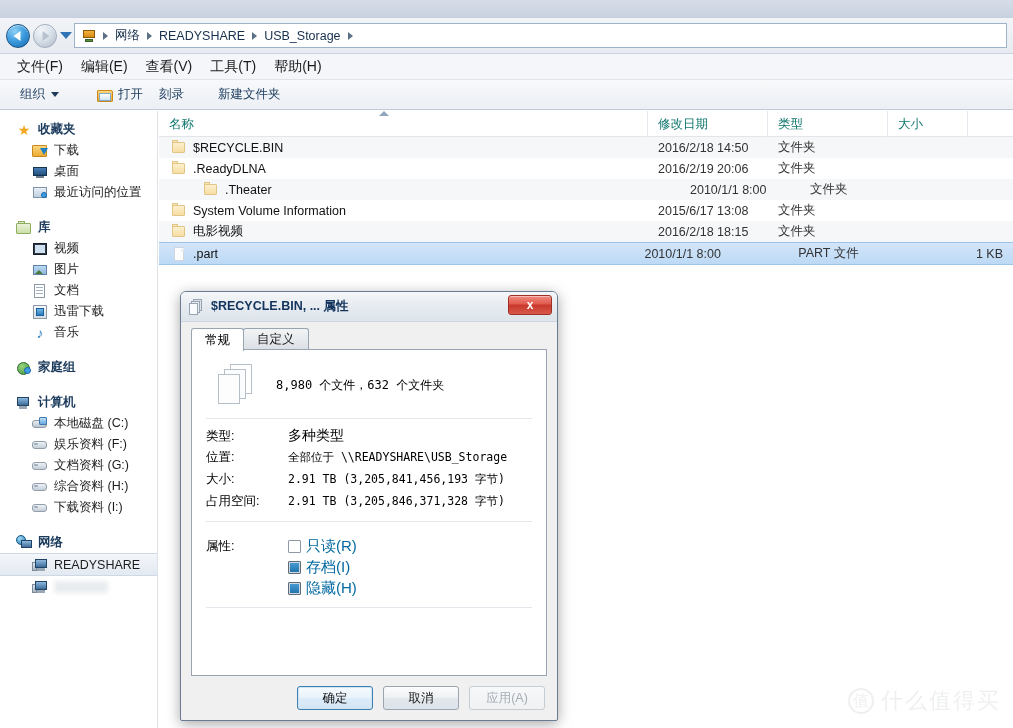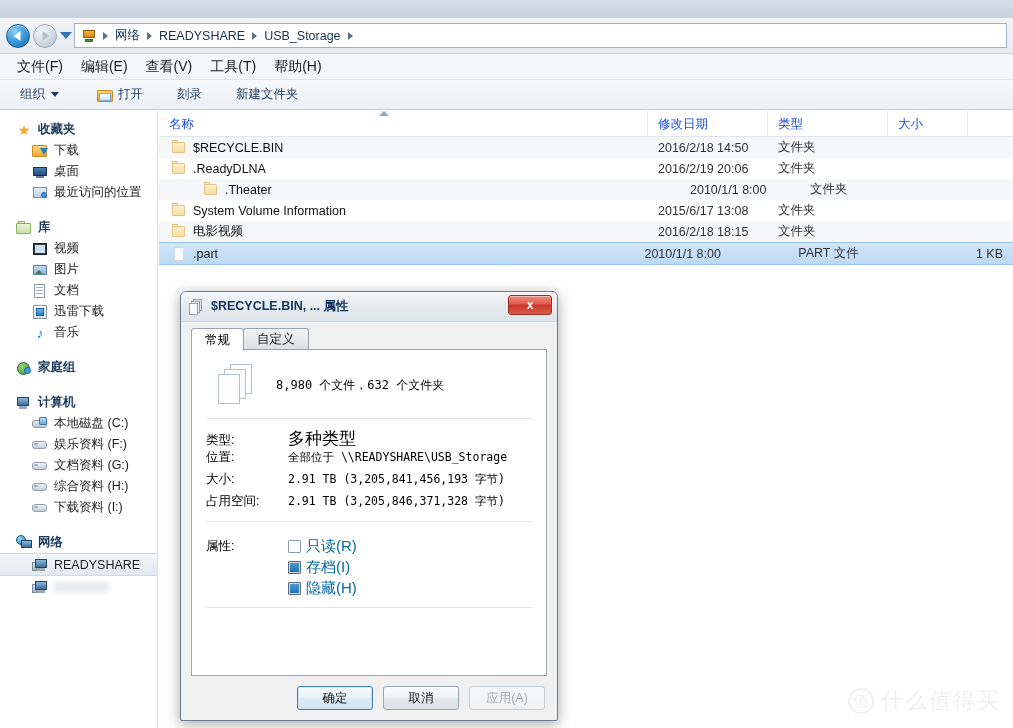--- a/index.html
+++ b/index.html
@@ -211,21 +211,21 @@
   
   .listpane {
     position: absolute; left: 159px; top: 111px; right: 0; bottom: 0;
     background: #fff; overflow: hidden;
   }
   .colhead {
     position: relative; height: 26px; background: #fff;
     border-bottom: 1px solid #e2e6ea; display: flex; align-items: center;
   }
   .colcell {
-    font-size: 12.5px; color: #1d4ed8; padding-left: 10px; height: 26px;
+    font-size: 12.5px; color: #0f766e; padding-left: 10px; height: 26px;
     line-height: 26px; border-right: 1px solid #e6eaee; white-space: nowrap;
     position: relative;
   }
   .sortarrow {
     position: absolute; left: 220px; top: 0px; width: 0; height: 0;
     border-left: 5px solid transparent; border-right: 5px solid transparent;
     border-bottom: 5px solid #8fa6bd;
   }
   .rows { position: relative; }
   .row {
@@ -321,21 +321,21 @@
   }
   .prop-rows { padding: 8px 0 6px 0; margin: 0 14px; border-bottom: 1px solid #e3e6ea; }
   .prop-row { display: flex; align-items: baseline; height: 22px; }
   .prop-label {
     width: 82px; font-size: 12.5px; color: #000; white-space: nowrap; flex: none;
   }
   .prop-value {
     font-family: "DejaVu Sans Mono", "Liberation Mono", monospace;
     font-size: 11.5px; color: #000; white-space: nowrap;
   }
-  .prop-value.cjk { font-family: "Liberation Sans", "DejaVu Sans", sans-serif; font-size: 17px; }
+  .prop-value.cjk { font-family: "Liberation Sans", "DejaVu Sans", sans-serif; font-size: 14px; }
   .attr-block { padding: 14px 0 8px 0; margin: 0 14px; border-bottom: 1px solid #e3e6ea; }
   .attr-row { display: flex; align-items: center; height: 21px; }
   .attr-label { width: 82px; font-size: 12.5px; color: #000; flex: none; }
   .chk {
     width: 13px; height: 13px; margin-right: 5px; flex: none;
     background: #fff; border: 1px solid #8d99a6; border-radius: 1px;
   }
   .chk.indet {
     background: linear-gradient(to bottom,#4a9fd8,#1e6fa8);
     border: 1px solid #5f6c79;
@@ -417,21 +417,21 @@
       <span>组织</span>
       <span class="tbcaret"></span>
     </span>
     <span class="tbitem" style="margin-left:22px;">
       <span class="tb-open-icon">
         <span class="fb"></span>
           <span class="fw"></span>
       </span>
       <span>打开</span>
     </span>
-    <span class="tbitem" style="margin-left:18px;">刻录</span>
+    <span class="tbitem" style="">刻录</span>
     <span class="tbitem" style="margin-left:18px;">新建文件夹</span>
   </div>
 
   <div class="sidebar">
 
     <div style="height:8px;"></div>
 
     <div class="sb-group">
       <span class="sb-ico ico-star">★</span>
       <span>收藏夹</span>

